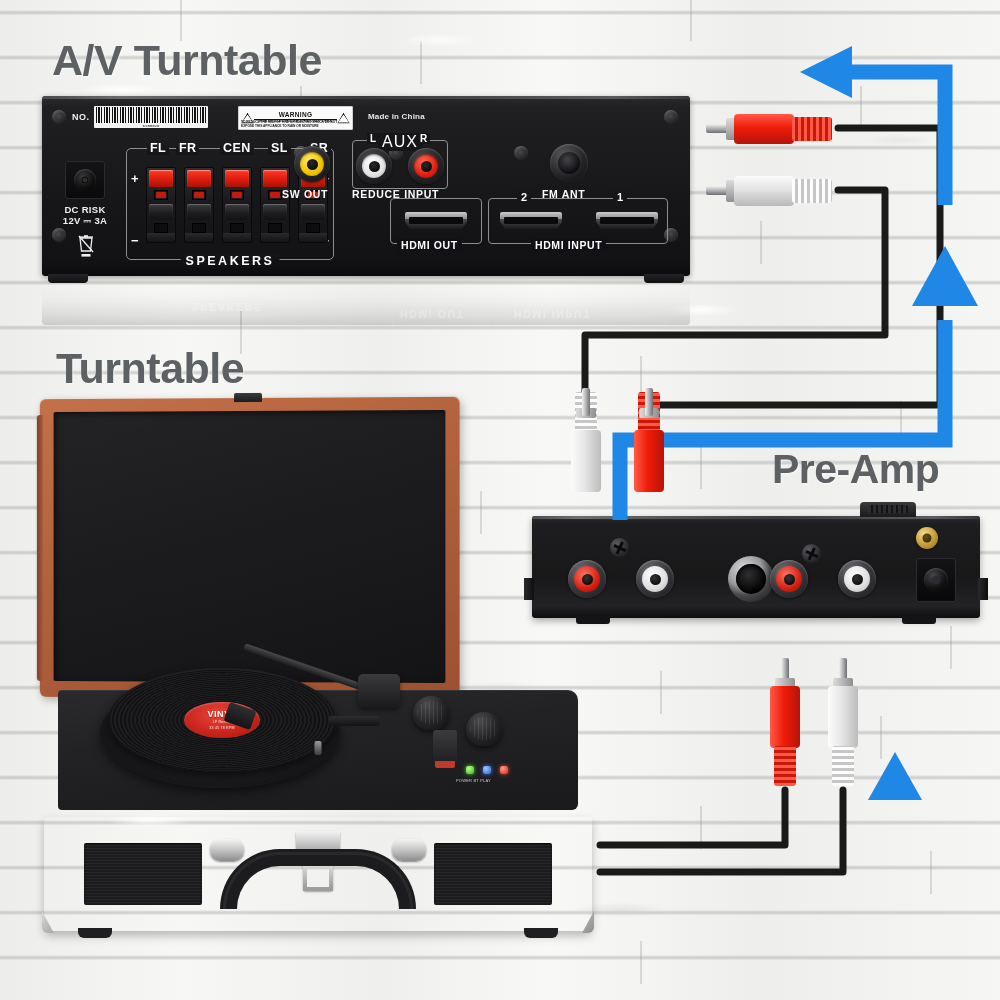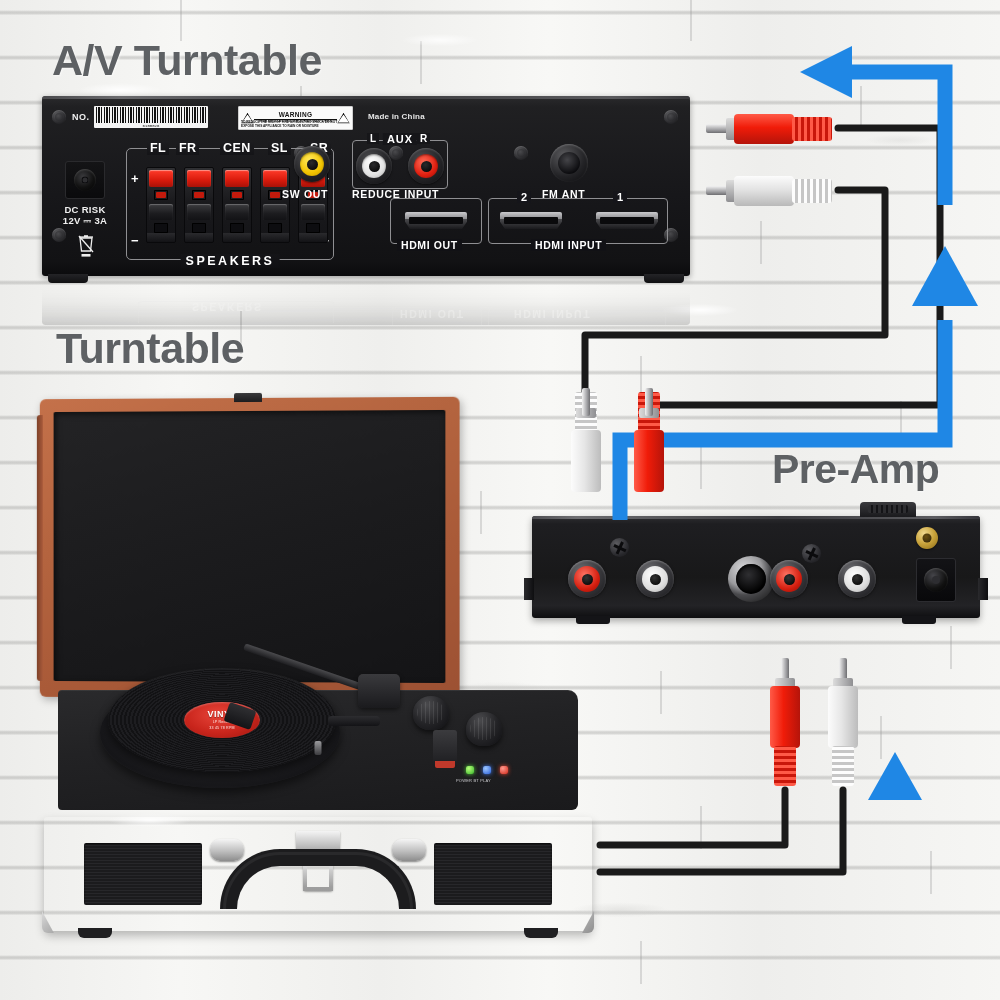--- a/index.html
+++ b/index.html
@@ -44,21 +44,21 @@
   
   .sec-title {
     position: absolute;
     font-weight: bold;
     color: #5e6164;
     letter-spacing: -0.5px;
     white-space: nowrap;
     text-shadow: 1px 1px 2px rgba(255,255,255,.6);
   }
   #title-av    { left: 52px;  top: 36px;  font-size: 43px; }
-  #title-tt    { left: 56px;  top: 324px; font-size: 43px; }
+  #title-tt    { left: 56px;  top: 344px; font-size: 43px; }
   #title-pre   { left: 772px; top: 446px; font-size: 41px; }
 
   
   #receiver {
     position: absolute; left: 42px; top: 96px;
     width: 648px; height: 180px;
     background: linear-gradient(180deg,#2b2b2d 0%,#202022 6%,#17171a 55%,#121214 92%,#0b0b0d 100%);
     border-radius: 4px 4px 3px 3px;
     box-shadow: 0 2px 6px rgba(0,0,0,.35);
   }
@@ -186,21 +186,21 @@
   .rca .ring { width:24px; height:24px; border-radius:50%; display:flex; align-items:center; justify-content:center;
     box-shadow: inset 0 1px 2px rgba(0,0,0,.45);
   }
   .rca .ring.yellow { background: radial-gradient(circle at 40% 34%, #ffe95e, #f2c400 60%, #c69b00); }
   .rca .ring.white  { background: radial-gradient(circle at 40% 34%, #ffffff, #e2e2e2 60%, #b4b4b4); }
   .rca .ring.red    { background: radial-gradient(circle at 40% 34%, #ff6a56, #e01f10 60%, #9d1108); }
   .rca .hole { width:11px; height:11px; border-radius:50%; background: radial-gradient(circle at 40% 35%, #2a2a2c, #000); }
   .jlabel { position:absolute; color:#fff; font-size:10.5px; font-weight:bold; letter-spacing:.7px; white-space:nowrap; }
 
   #aux-box { position:absolute; left:310px; top:44px; width:96px; height:49px; border:1.4px solid #8f8f92; border-radius:4px;}
-  #aux-word { position:absolute; top:-8px; left:50%; transform:translateX(-50%); color:#fff; font-size:11px; font-weight:bold; letter-spacing:1px; background:#161619; padding:0 4px;}
+  #aux-word { position:absolute; top:-8px; left:50%; transform:translateX(-50%); color:#fff; font-size:16px; font-weight:normal; letter-spacing:1px; background:#161619; padding:0 4px;}
   .lr { position:absolute; top:-8px; color:#fff; font-size:10px; font-weight:bold; background:#161619; padding:0 3px;}
 
   
   #fm-jack { position:absolute; left:508px; top:48px; width:38px; height:38px; border-radius:50%;
     background: radial-gradient(circle at 36% 30%, #5a5a5d, #232326 58%, #0a0a0c 100%);
     box-shadow: inset 0 1px 2px rgba(255,255,255,.25);
   }
   #fm-jack .inner { position:absolute; left:50%; top:50%; transform:translate(-50%,-50%);
     width:22px; height:22px; border-radius:50%;
     background: radial-gradient(circle at 42% 36%, #444448, #0d0d10 70%, #000);

